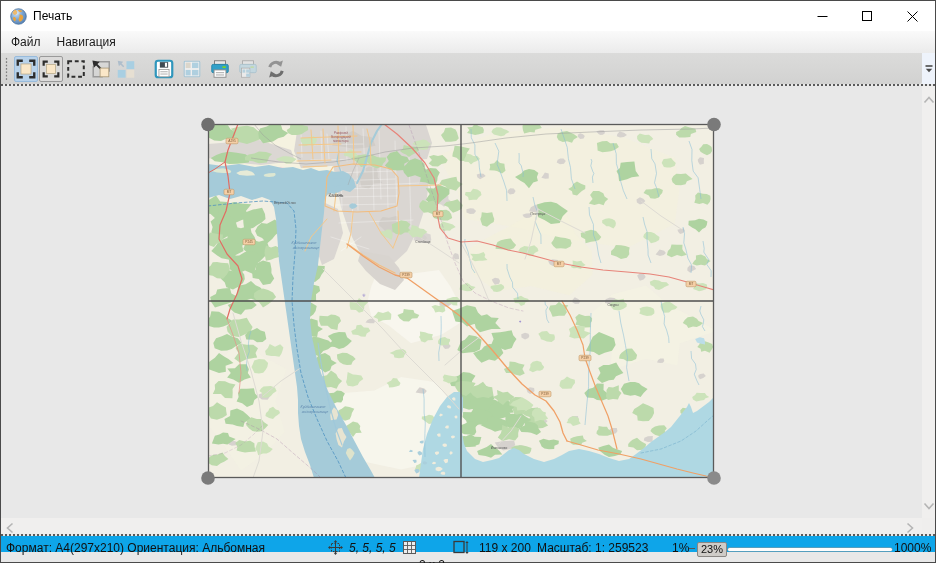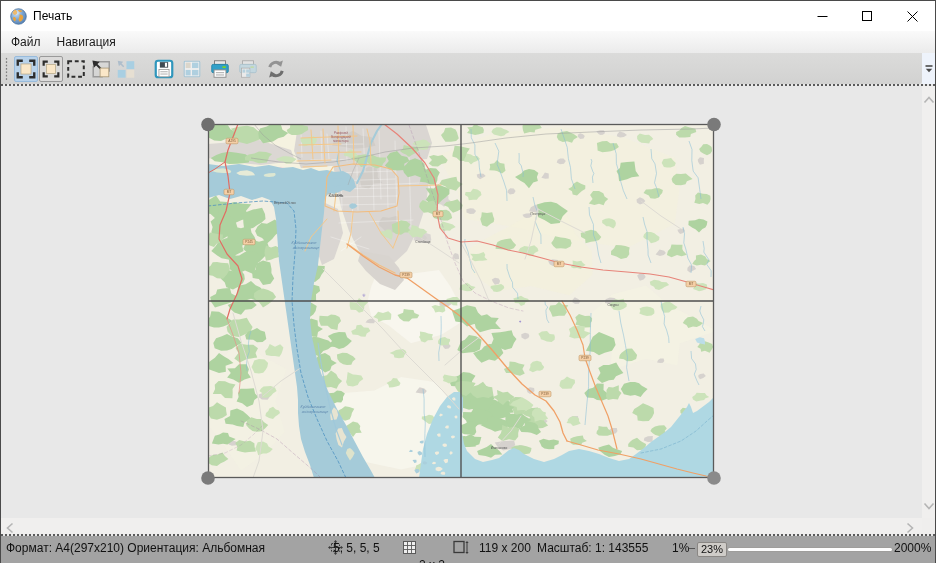--- a/index.html
+++ b/index.html
@@ -15,21 +15,21 @@
 #grip { width:3px; height:24px; margin:0 3px 0 4px; background-image:radial-gradient(circle, #7e7e7e 1px, transparent 1.1px); background-size:3px 3.4px; }
 .tbtn { width:24px; height:26px; flex:none; display:flex; align-items:center; justify-content:center; border:1px solid transparent; border-radius:2px; margin:0 0.5px; }
 .tbtn.g2 { margin:0 2px; }
 .tbtn.sel { background:#b8d2ea; border-color:#98bbdc; margin-left:2.5px; }
 .tbtn.b2 { border-color:#9a9a9a; background:#dcdbda; }
 #tb-overflow { position:absolute; left:921px; top:0; width:13px; height:31px; background:#eef3fb; display:flex; align-items:center; justify-content:center; }
 #tbline { position:absolute; left:0; top:83px; width:934px; border-top:2px dotted #5a5a5a; }
 #hscroll { position:absolute; left:0; top:517px; width:921px; height:16px; background:#f0efee; }
 #vscroll { position:absolute; left:921px; top:85px; width:13px; height:432px; background:#f0efee; }
 #statusline { position:absolute; left:0; top:533px; width:934px; border-top:2px dotted #5a5a5a; }
-#statusbar { position:absolute; left:0; top:535px; width:934px; height:28px; background:#a3a3a3; font-size:12px; color:#111; }
+#statusbar { position:absolute; left:0; top:535px; width:934px; height:16px; background:#0ea5e9; font-size:12px; color:#111; }
 #statusbar .abs { position:absolute; top:5px; white-space:nowrap; }
 #sliderline { position:absolute; left:727px; top:12px; width:164px; height:3px; background:#fdfdfd; border-radius:2px; box-shadow:0 0 0 0.5px #9a9793; }
 #thumb { position:absolute; left:696px; top:6px; width:30px; height:15px; background:#cfccc8; border:1px solid #8a8784; border-radius:2px; font-size:11px; text-align:center; line-height:13px; }
 </style></head>
 <body>
 <div id="win">
   <div id="menubar">
       <span>Файл</span>
       <span>Навигация</span>
     </div>
@@ -608,35 +608,35 @@
     <span class="abs" style="left:5px;">Формат: A4(297x210) Ориентация: Альбомная</span>
     <span class="abs" style="left:327px;top:4px;"><svg width="15" height="15" viewBox="0 0 15 15" style="vertical-align:-3px">
 <rect x="3.5" y="3.5" width="8" height="8" fill="none" stroke="#3a3a3a" stroke-width="1" stroke-dasharray="1.6 1.4"></rect>
 <line x1="7.5" y1="1.5" x2="7.5" y2="13.5" stroke="#3a3a3a" stroke-width="1"></line>
 <line x1="1.5" y1="7.5" x2="13.5" y2="7.5" stroke="#3a3a3a" stroke-width="1"></line>
 <path d="M7.5 0 l1.8 2.2 h-3.6 Z" fill="#3a3a3a"></path>
           <path d="M7.5 15 l1.8 -2.2 h-3.6 Z" fill="#3a3a3a"></path>
 <path d="M0 7.5 l2.2 -1.8 v3.6 Z" fill="#3a3a3a"></path>
           <path d="M15 7.5 l-2.2 -1.8 v3.6 Z" fill="#3a3a3a"></path>
 </svg></span>
-    <span class="abs" style="left:332px;">5, 5, 5, 5</span>
+    <span class="abs" style="left:348px;font-style:italic;">5, 5, 5, 5</span>
     <span class="abs" style="left:401px;top:4px;"><svg width="15" height="15" viewBox="0 0 15 15" style="vertical-align:-3px">
 <rect x="1.5" y="1.5" width="12" height="12" fill="#eee" stroke="#5a5a5a" stroke-width="1"></rect>
 <line x1="5.5" y1="1.5" x2="5.5" y2="13.5" stroke="#5a5a5a" stroke-width="0.9"></line>
 <line x1="9.5" y1="1.5" x2="9.5" y2="13.5" stroke="#5a5a5a" stroke-width="0.9"></line>
 <line x1="1.5" y1="5.5" x2="13.5" y2="5.5" stroke="#5a5a5a" stroke-width="0.9"></line>
 <line x1="1.5" y1="9.5" x2="13.5" y2="9.5" stroke="#5a5a5a" stroke-width="0.9"></line>
 </svg></span>
     <span class="abs" style="left:418px;margin-top:17px;">2 x 2</span>
     <span class="abs" style="left:452px;top:4px;"><svg width="16" height="15" viewBox="0 0 16 15" style="vertical-align:-3px">
 <rect x="1" y="1.5" width="10" height="11" fill="none" stroke="#3a3a3a" stroke-width="1.3"></rect>
 <line x1="14" y1="2.5" x2="14" y2="12.5" stroke="#3a3a3a" stroke-width="1"></line>
 <path d="M14 1 l1.6 2 h-3.2 Z" fill="#3a3a3a"></path>
           <path d="M14 14 l1.6 -2 h-3.2 Z" fill="#3a3a3a"></path>
 </svg></span>
     <span class="abs" style="left:478px;">119 x 200</span>
-    <span class="abs" style="left:536px;">Масштаб: 1: 143555</span>
+    <span class="abs" style="left:536px;">Масштаб: 1: 259523</span>
     <span class="abs" style="left:671px;">1%</span>
     <span class="abs" style="left:688px;top:12px;width:6px;border-top:1px solid #555;"></span>
     <div id="sliderline"></div>
     <div id="thumb">23%</div>
-    <span class="abs" style="left:893px;">2000%</span>
+    <span class="abs" style="left:893px;">1000%</span>
   </div>
 </div>
 </body></html>

